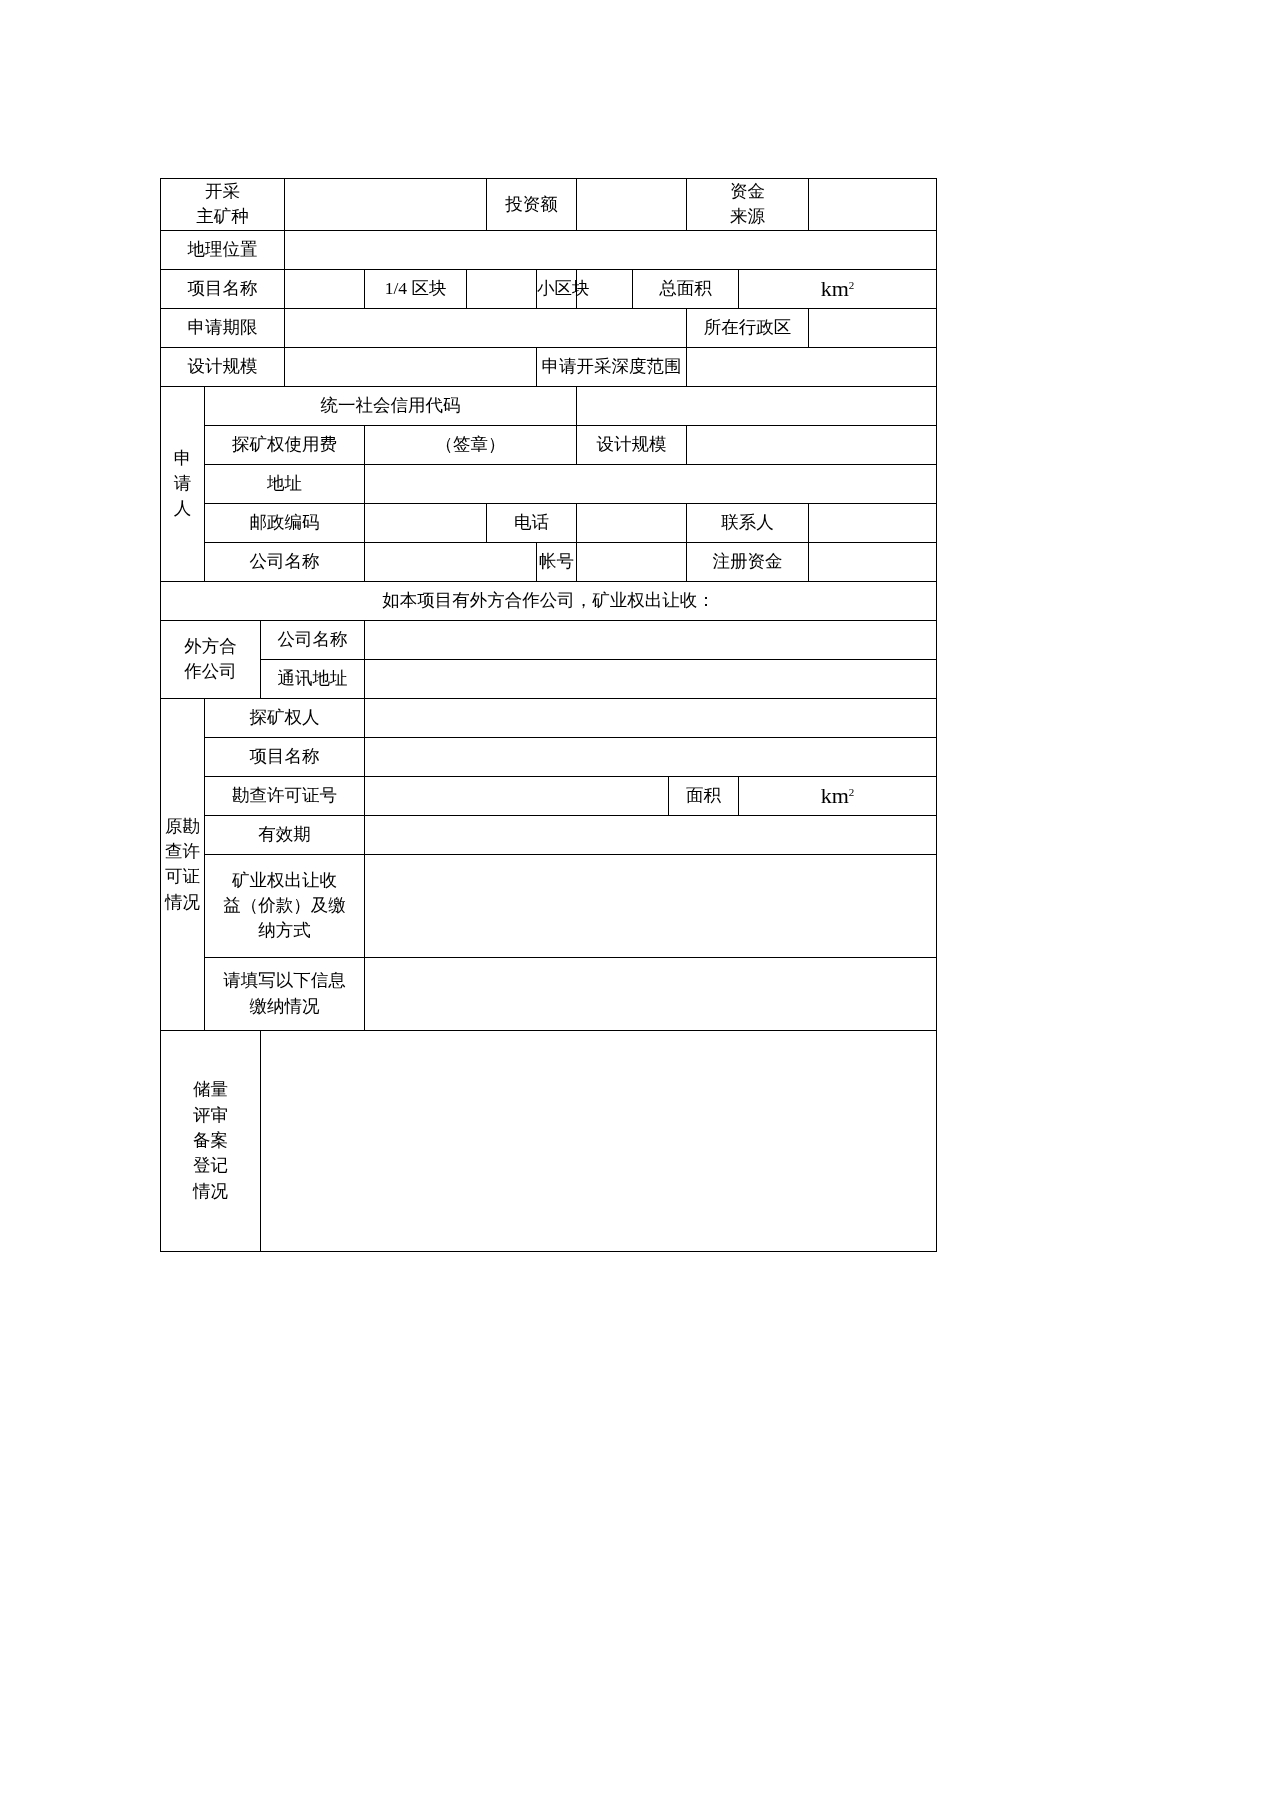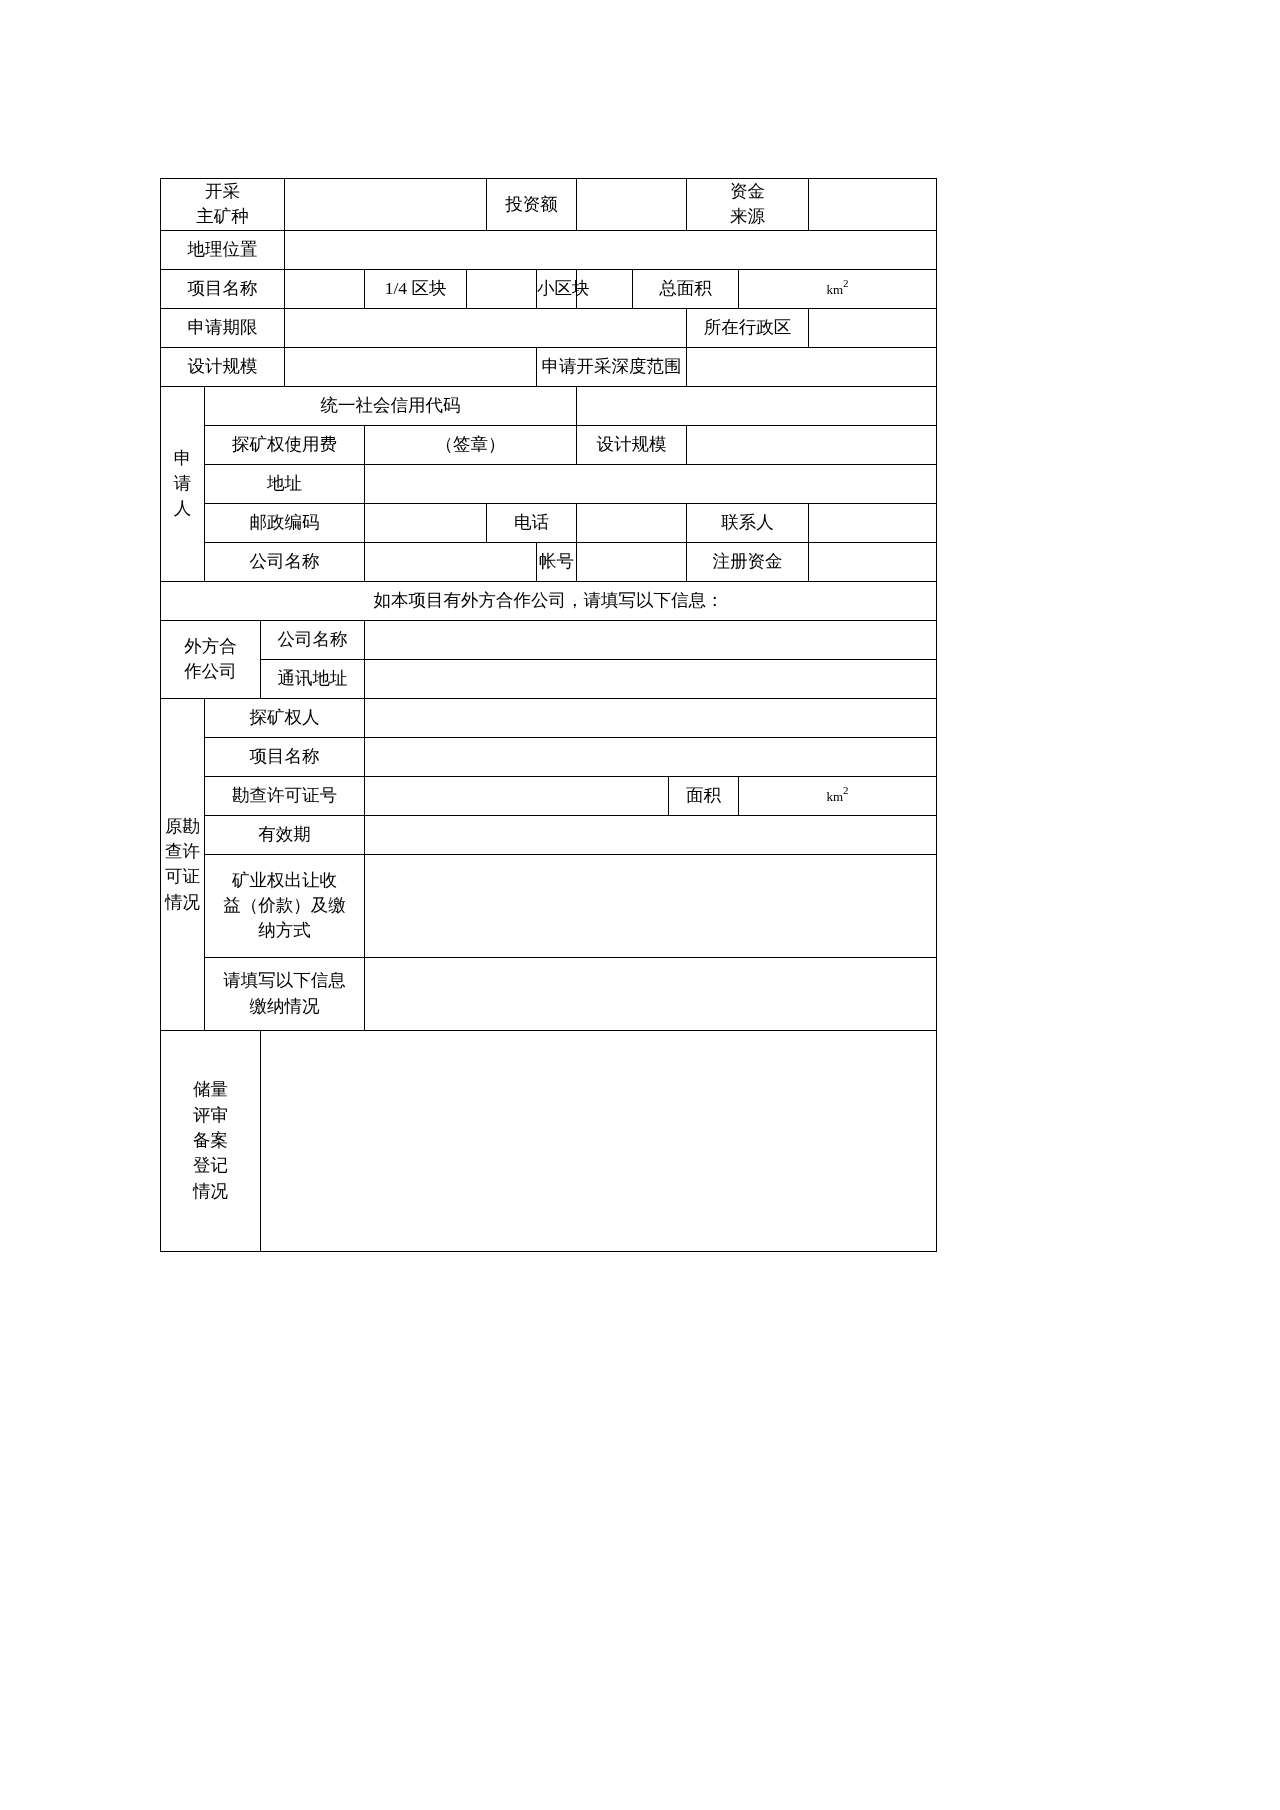--- a/index.html
+++ b/index.html
@@ -66,21 +66,21 @@
   td.vert .vstack span {
     display: block;
   }
   .sup {
     font-size: 11px;
     vertical-align: super;
     line-height: 0;
   }
   .km {
     font-family: "Liberation Serif", "DejaVu Serif", serif;
-    font-size: 13px;
+    font-size: 22px;
   }
   td.right-pad {
     text-align: right;
     padding-right: 10px;
   }
   .twoline span { display: block; }
 </style>
 </head>
 <body>
 
@@ -189,21 +189,21 @@
       <tr>
         <td class="lbl tall2" colspan="3">公司名称</td>
         <td class="blank tall2" colspan="4"></td>
         <td class="lbl tall2" colspan="1">帐号</td>
         <td class="blank tall2" colspan="3"></td>
         <td class="lbl tall2" colspan="2">注册资金</td>
         <td class="blank tall2" colspan="1"></td>
       </tr>
 
       <tr>
-        <td class="note" colspan="15">如本项目有外方合作公司，请填写以下信息：</td>
+        <td class="note" colspan="15">如本项目有外方合作公司，矿业权出让收：</td>
       </tr>
 
       <tr>
         <td class="vert" rowspan="2" colspan="2">
           <span class="vstack">
             <span>外方合</span>
             <span>作公司</span>
           </span>
         </td>
         <td class="lbl" colspan="2">公司名称</td>

